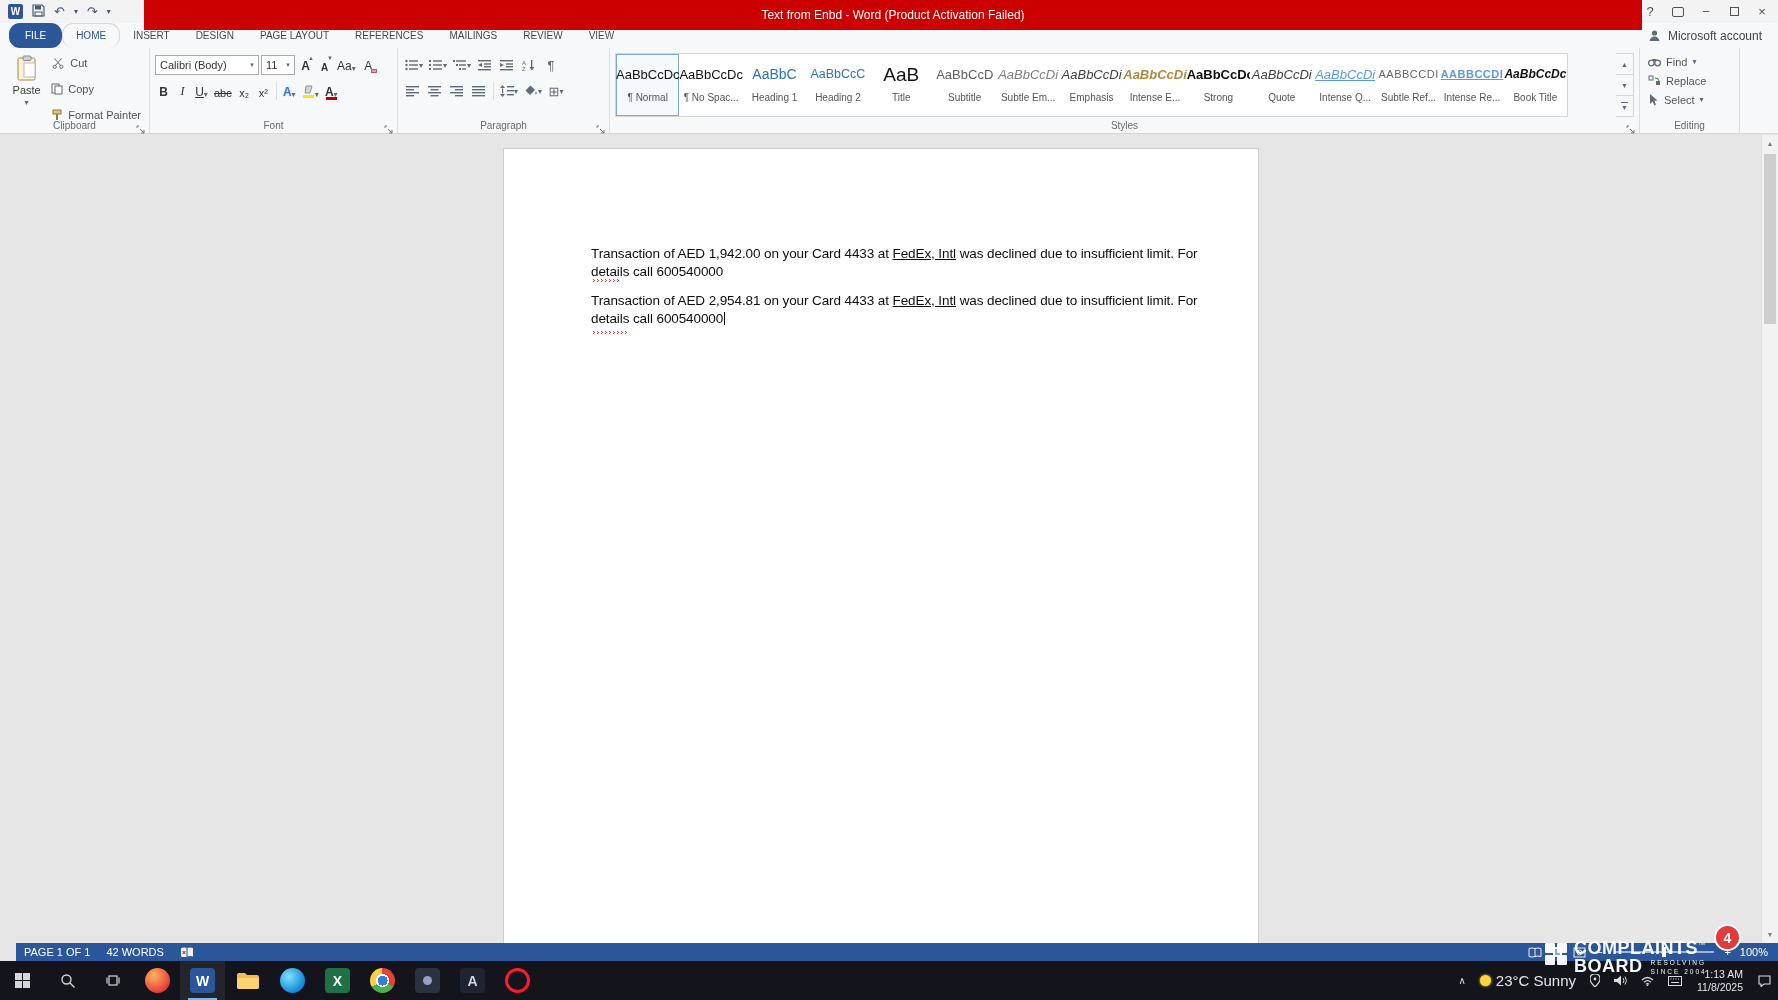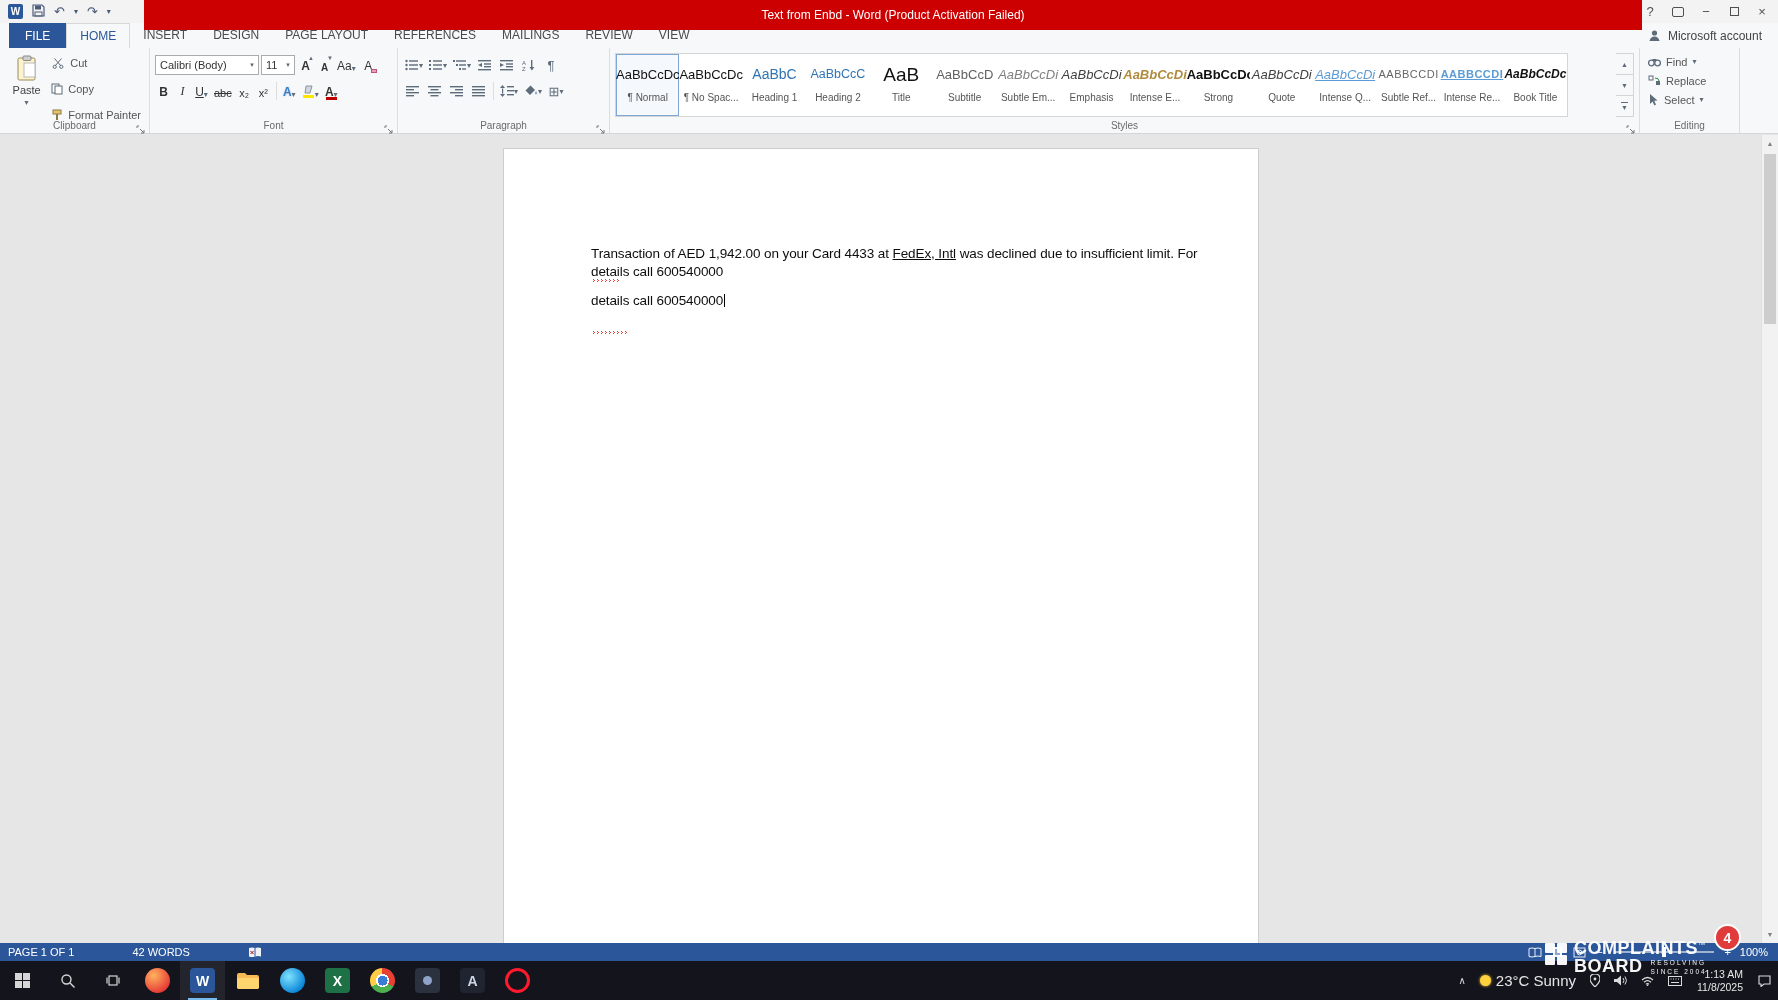--- a/index.html
+++ b/index.html
@@ -15,21 +15,21 @@
   .qat .tiny { font-size:8px; color:#4a5b77; }
   .redband { position:absolute; left:144px; top:0; width:1498px; height:30px; background:#cc0000; display:flex; align-items:center; justify-content:center; z-index:1; }
   .redband .ttl { color:#fff; font-size:12px; white-space:nowrap; }
   .wincontrols { position:absolute; right:2px; top:0; height:23px; display:flex; align-items:center; z-index:3; }
   .winbtn { width:28px; height:23px; display:flex; align-items:center; justify-content:center; color:#505050; font-size:13px; }
   .winbtn .box { width:9px; height:9px; border:1px solid #505050; display:inline-block; }
   .winbtn .ribopt { width:12px; height:10px; border:1px solid #505050; border-radius:2px; position:relative; }
 
   
   .tabrow { position:absolute; top:23px; left:0; right:0; height:25px; background:#f7f8f9; display:flex; align-items:stretch; }
-  .tab { padding:5px 13px 6px; font-size:12px; color:#4a4a4a; display:flex; align-items:center; }
+  .tab { padding:5px 13px 6px; font-size:10px; color:#4a4a4a; display:flex; align-items:center;border-radius:11px; }
   .tab.file { background:#2b579a; color:#fff; margin-left:9px; padding:5px 16px; }
   .tab.active { background:#f7f8f9; color:#2b579a; border:1px solid #d8d8d8; border-bottom:none; }
   .account { margin-left:auto; display:flex; align-items:center; gap:7px; padding-right:16px; font-size:12px; color:#444; }
 
   
   .ribbon { position:absolute; top:48px; left:0; right:0; height:86px; background:#f7f8f9; border-bottom:1px solid #d4d6d8; display:flex; }
   .rgroup { position:relative; height:100%; border-right:1px solid #dcdddf; padding:4px 5px 17px; }
   .rgroup-label { position:absolute; left:0; right:0; bottom:2px; text-align:center; font-size:10px; color:#6a6a6a; }
   .launcher { position:absolute; right:3px; bottom:3px; width:10px; height:10px; }
   .ic { fill:#5d6b7a; stroke:none; }
@@ -113,21 +113,21 @@
   .sq2 { left:87px; top:182px; width:38px; }
 
   
   .vscroll { position:absolute; right:0; top:135px; bottom:57px; width:17px; background:#f2f2f2; border-left:1px solid #e0e0e0; }
   .varrow { position:absolute; left:0; right:0; height:17px; display:flex; align-items:center; justify-content:center; font-size:7px; color:#808080; }
   .varrow.up { top:0; }
   .varrow.down { bottom:0; }
   .vthumb { position:absolute; left:2px; right:2px; top:19px; height:170px; background:#cdcdcd; }
 
   
-  .statusbar { position:absolute; left:0; right:0; bottom:39px; height:18px; background:#2b579a; color:#fff; display:flex; align-items:center; font-size:11px;gap:42px; }
+  .statusbar { position:absolute; left:16px; right:0; bottom:39px; height:18px; background:#2b579a; color:#fff; display:flex; align-items:center; font-size:11px; }
   .sb-item { padding:0 8px; display:flex; align-items:center; gap:4px; white-space:nowrap; }
   .sb-right { margin-left:auto; display:flex; align-items:center; }
   .vico { padding:0 5px; display:flex; align-items:center; }
   .ztrack { width:100px; height:2px; background:rgba(255,255,255,.55); position:relative; margin:0 6px; }
   .zthumb { position:absolute; left:48px; top:-4px; width:4px; height:10px; background:#fff; }
   .zlabel { width:42px; text-align:right; padding-right:10px; }
 
   
   .taskbar { position:absolute; left:0; right:0; bottom:0; height:39px; background:#14141d; display:flex; align-items:center; }
   .tb-btn { width:45px; height:39px; display:flex; align-items:center; justify-content:center; position:relative; }
@@ -573,20 +573,21 @@
   </div>
 
   <div class="docarea">
     <div class="page">
       <div class="doctext">
         <div class="para">
           <div class="line"><span>Transaction of AED 1,942.00 on your Card 4433 at </span><span class="uline">FedEx, Intl</span><span> was declined due to insufficient limit. For</span></div>
           <div class="line"><span>details call 600540000</span></div>
         </div>
         <div class="para">
+          <div class="line"><span>Transaction of AED 2,954.81 on your Card 4433 at </span><span class="uline">FedEx, Intl</span><span> was declined due to insufficient limit. For</span></div>
           <div class="line"><span>details call 600540000</span><span class="caret"></span></div>
         </div>
       </div>
       <div class="squiggle sq1"></div>
       <div class="squiggle sq2"></div>
     </div>
   </div>
 
   <div class="vscroll">
     <div class="varrow up">▲</div>

